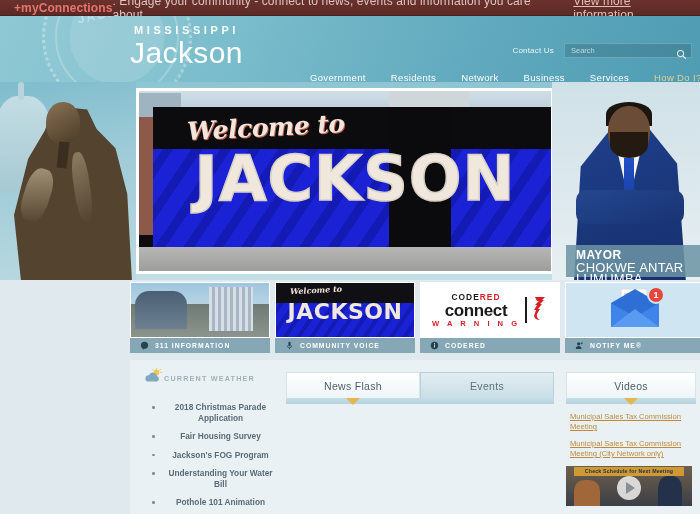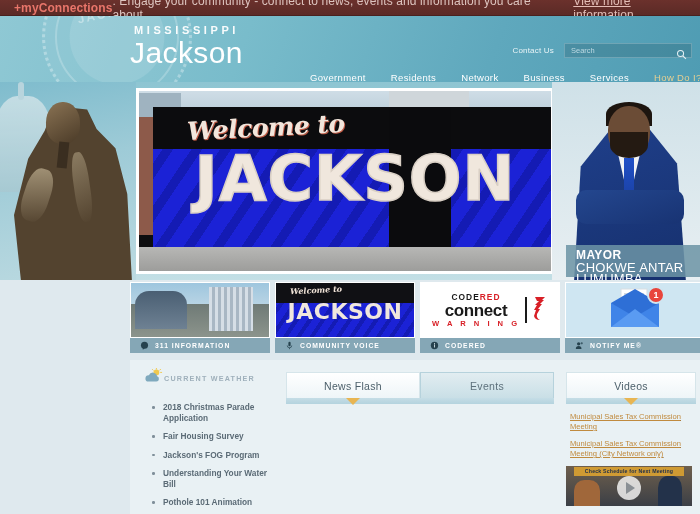--- a/index.html
+++ b/index.html
@@ -260,21 +260,21 @@
 
   
   .lower {
     position: absolute; top: 360px; left: 0; width: 700px; height: 154px;
     background: #e9f1f4;
   }
   .lower .leftpane { position:absolute; left:0; top:0; width:130px; height:154px; background:#dfe9ee; }
   .lower .sidecol { position: absolute; left: 130px; top: 8px; width: 148px; }
   .weatherhead { display: flex; align-items: center; padding-left: 14px; }
   .weatherhead .lbl { font-size: 7.2px; letter-spacing: 1.2px; color: #9fb0bb; font-weight: bold; }
-  .newslist { margin-top: 14px; padding-left: 20px; }
+  .newslist { margin-top: 14px; padding-left: 20px; text-align: center; }
   .newslist li {
     list-style: none; position: relative; font-size: 8.3px; font-weight: bold;
     color: #5b6b76; line-height: 10.5px; margin-bottom: 8px; padding-left: 13px;
     cursor: pointer;
   }
   .newslist li::before{
     content:""; position:absolute; left:2px; top:4px; width:2.5px; height:2.5px;
     background:#7f8f9a; border-radius:50%;
   }
 

